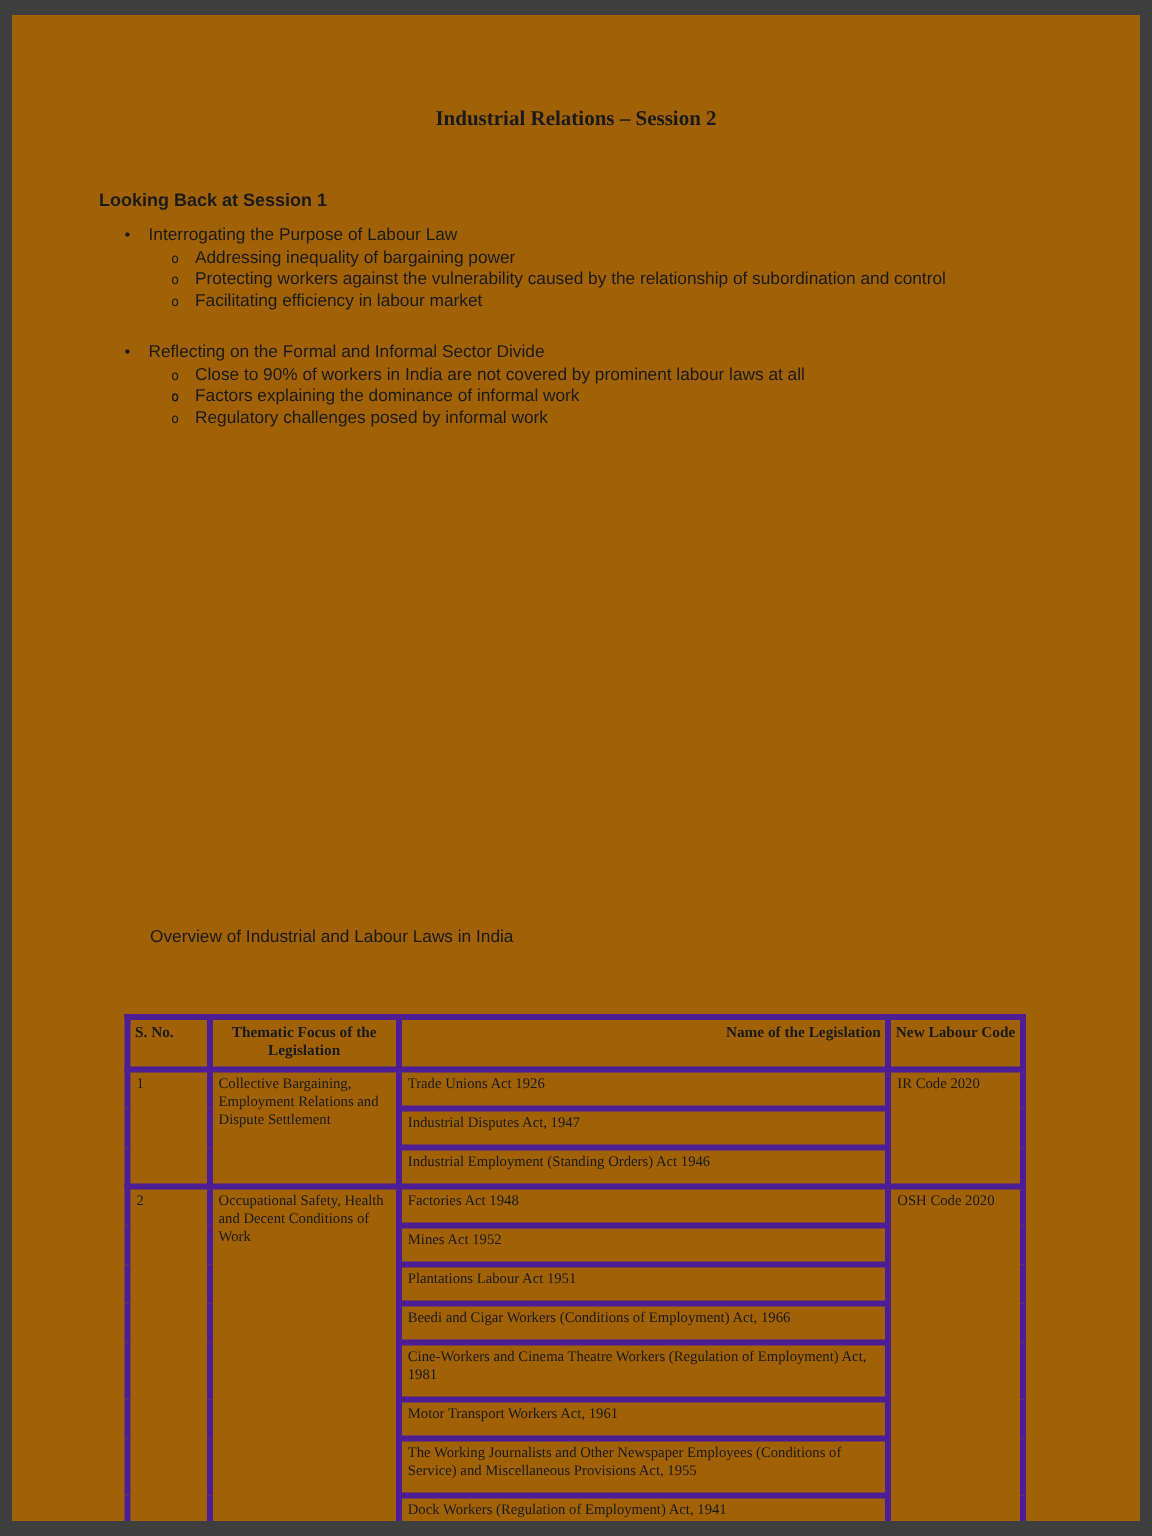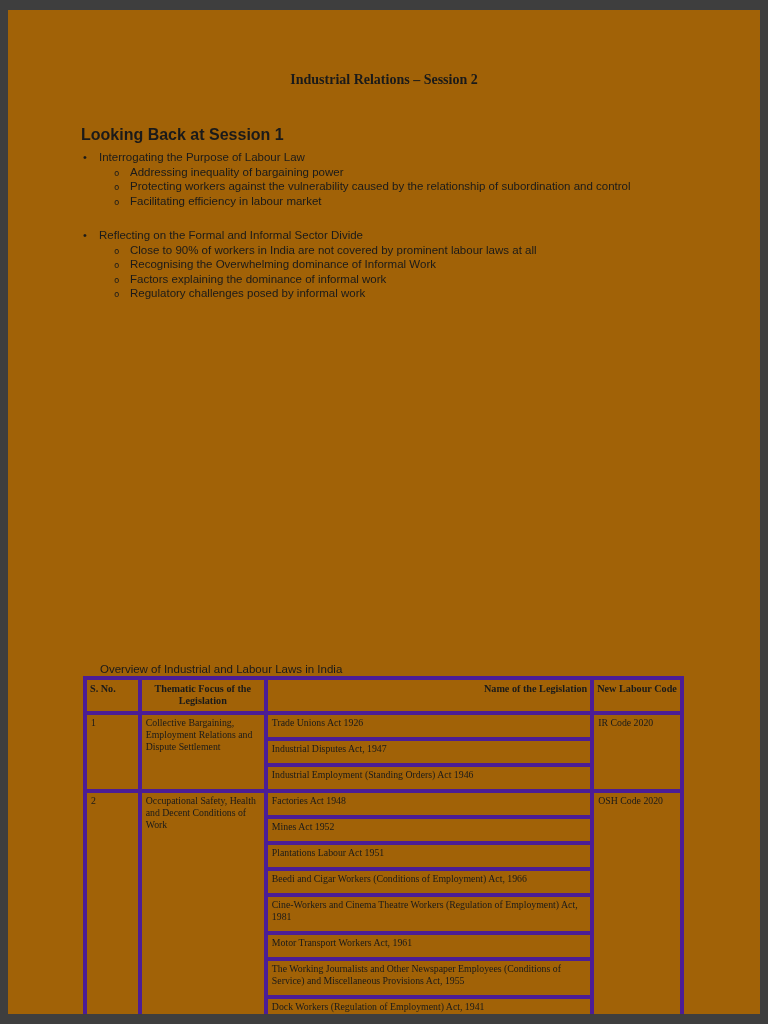--- a/index.html
+++ b/index.html
@@ -27,23 +27,23 @@
     left: 0;
     width: 100%;
     text-align: center;
     font-family: "Liberation Serif", serif;
     font-weight: bold;
     font-size: 14px;
   }
   .section-heading {
     position: absolute;
     top: 116px;
-    left: 73px;
+    left: 58px;
     font-weight: bold;
-    font-size: 16px;
+    font-size: 12px;
   }
   .bullets {
     position: absolute;
     top: 140px;
     left: 58px;
     width: 640px;
     font-size: 11.5px;
   }
   .bullet-group { margin: 0; }
   .bullet-group.second { margin-top: 20px; }
@@ -65,21 +65,20 @@
     left: 48px;
     top: 1px;
     font-family: "DejaVu Sans Mono", monospace;
     font-size: 9px;
   }
   .overview-caption {
     position: absolute;
     top: 609px;
     left: 92px;
     font-size: 11.5px;
-    margin-top: 44px;
   }
   .leg-table {
     position: absolute;
     top: 666px;
     left: 75px;
     width: 601px;
     border-collapse: collapse;
     font-family: "Liberation Serif", serif;
     font-size: 9.8px;
     color: #1a1a1a;
@@ -137,21 +136,20 @@
       <div class="b1">
         <span class="m1">•</span>
         <span>Reflecting on the Formal and Informal Sector Divide</span>
       </div>
       <div class="b2">
         <span class="m2">o</span>
         <span>Close to 90% of workers in India are not covered by prominent labour laws at all</span>
       </div>
       <div class="b2">
         <span class="m2">o</span>
-        <span>Recognising the Overwhelming dominance of Informal Work</span>
       </div>
       <div class="b2">
         <span class="m2">o</span>
         <span>Factors explaining the dominance of informal work</span>
       </div>
       <div class="b2">
         <span class="m2">o</span>
         <span>Regulatory challenges posed by informal work</span>
       </div>
     </div>

